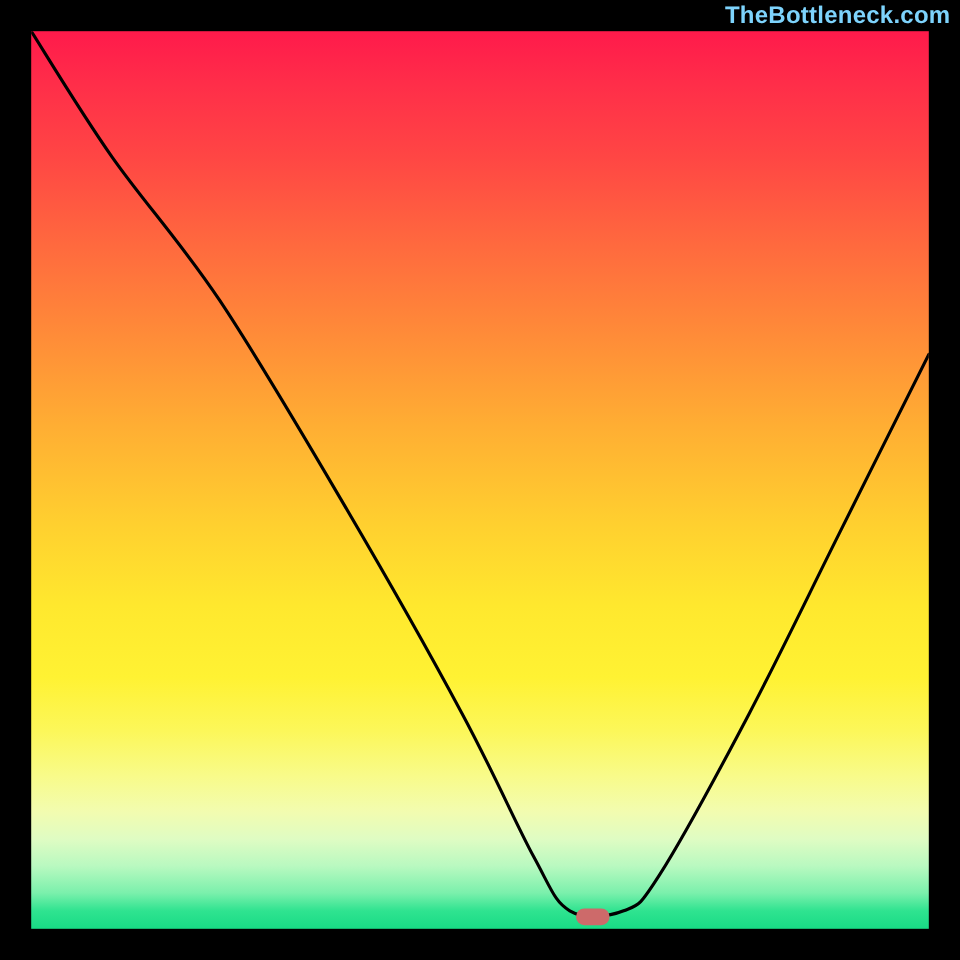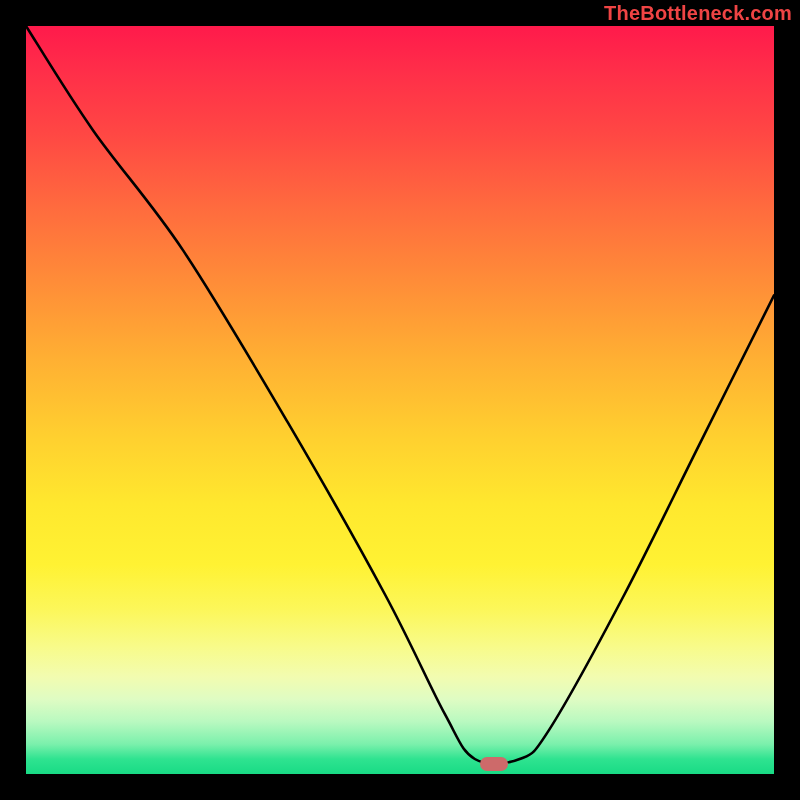--- a/index.html
+++ b/index.html
@@ -16,21 +16,21 @@
     width: 800px;
     height: 800px;
     background: #000;
   }
   .watermark {
     position: absolute;
     top: 2px;
     right: 8px;
     font-size: 20px;
     font-weight: 600;
-    color: #ef4444;
+    color: #7dd3fc;
     letter-spacing: 0.2px;
     z-index: 5;
   }
   .plot {
     position: absolute;
     left: 26px;
     top: 26px;
     width: 748px;
     height: 748px;
     z-index: 1;

